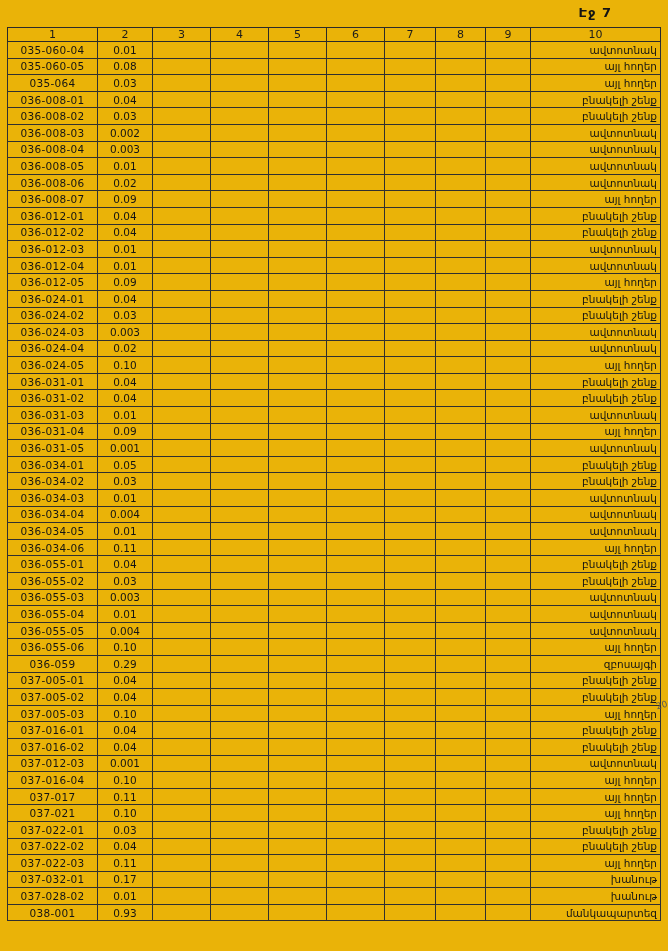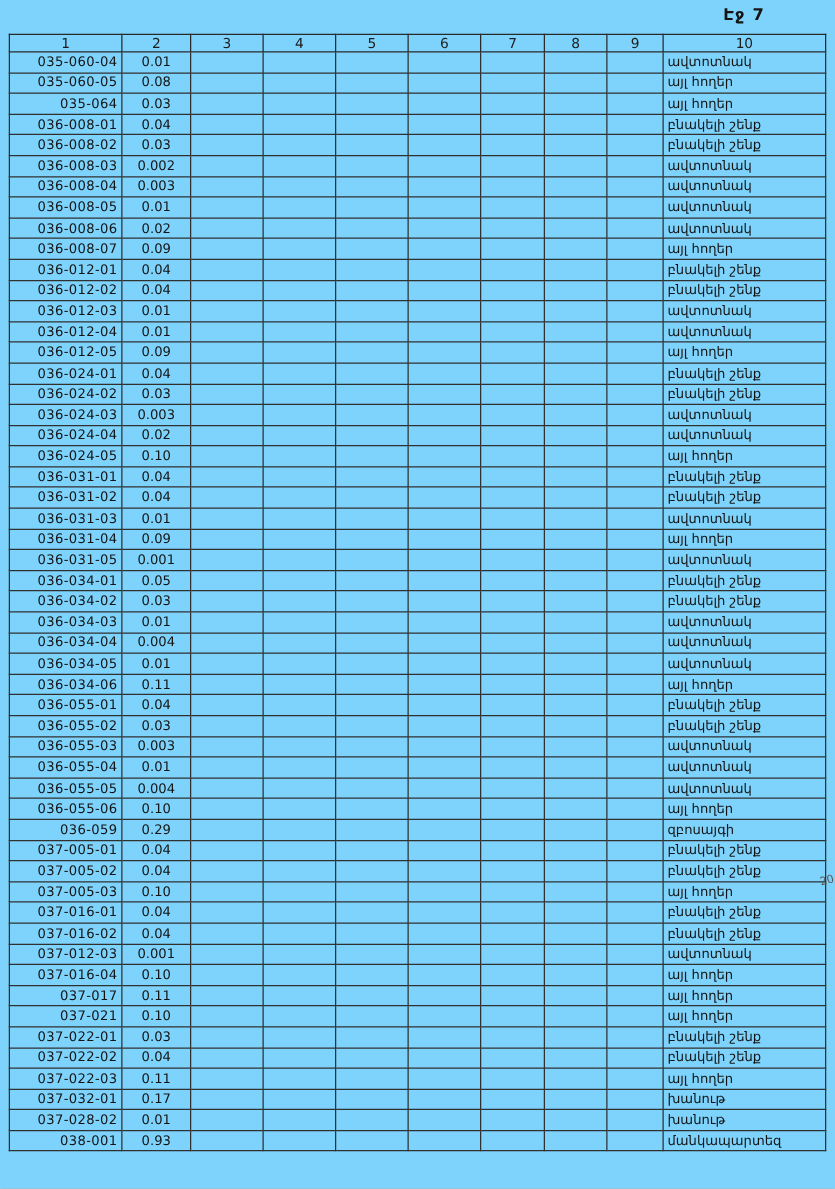--- a/index.html
+++ b/index.html
@@ -1,20 +1,20 @@
 <!DOCTYPE html>
 <html><head>
 <meta charset="utf-8">
 <style>
   html,body { margin:0; padding:0; background:#cfcfcb; }
   .page {
     position:relative;
     width:668px; height:951px;
     margin:0 auto;
-    background:#7dd3fc;
+    background:#eab308;
     font-family:"DejaVu Sans", sans-serif;
     color:#141414;
     overflow:hidden;
     box-shadow:0 0 4px rgba(0,0,0,.3);
   }
   .page-header {
     position:absolute; top:5px; right:56px;
     font-size:13px; font-weight:bold; letter-spacing:1px;
   }
   table.doc {
@@ -30,23 +30,23 @@
     color:#1c1c1c;
   }
   table.doc td {
     border:1px solid #303030;
     font-size:10.5px;
     height:15.6px;
     padding:0 3px;
     white-space:nowrap; overflow:hidden;
     vertical-align:middle;
   }
-  td.c-code { text-align:right; letter-spacing:.3px; }
+  td.c-code { text-align:center; letter-spacing:.3px; }
   td.c-val  { text-align:center; }
-  td.c-use  { font-size:11px; text-align:left;margin-top:37px; }
+  td.c-use  { font-size:11px; text-align:right;margin-top:37px; }
   .margin-note {
     position:absolute; right:1px; top:700px;
     font-size:9px; color:#5a5a5a;
     transform:rotate(-15deg);
   }
 </style>
 </head>
 <body>
 
 <div class="page">

